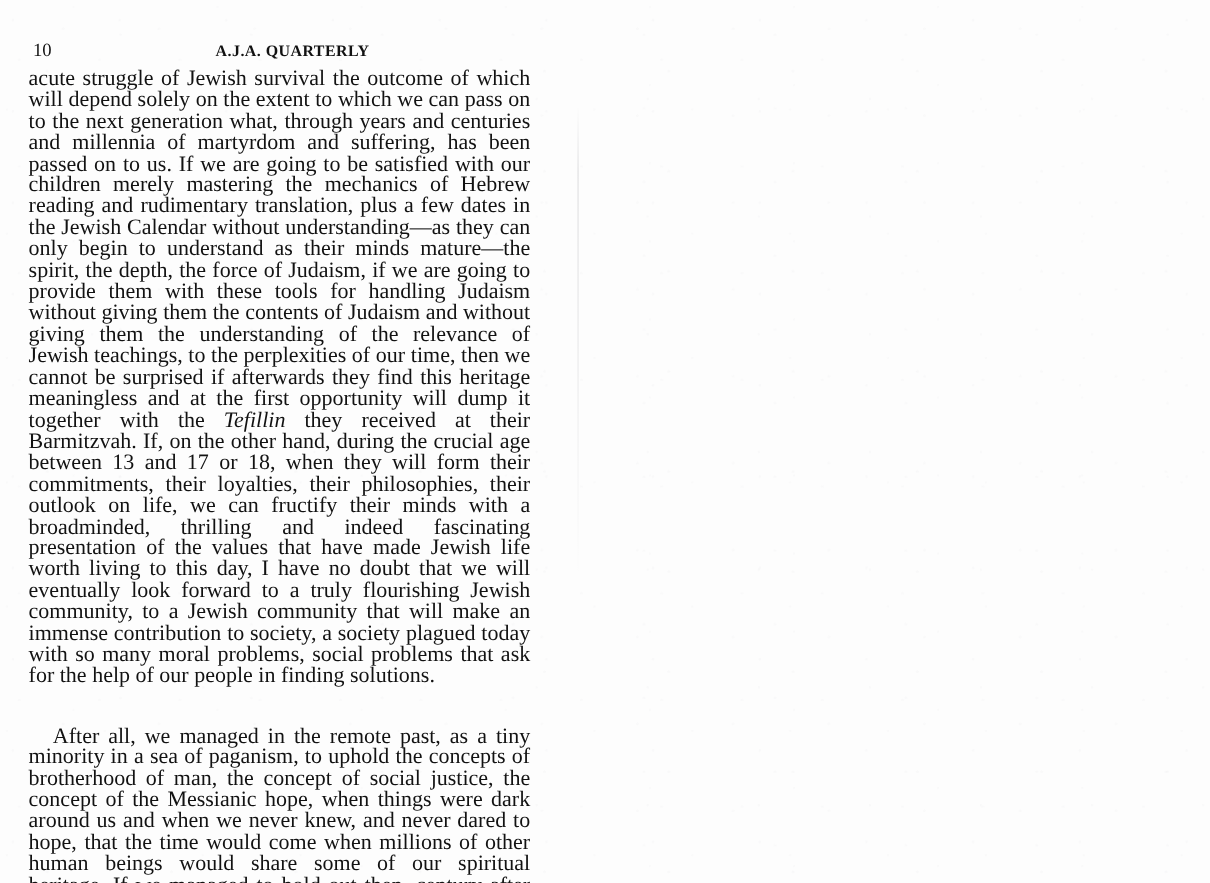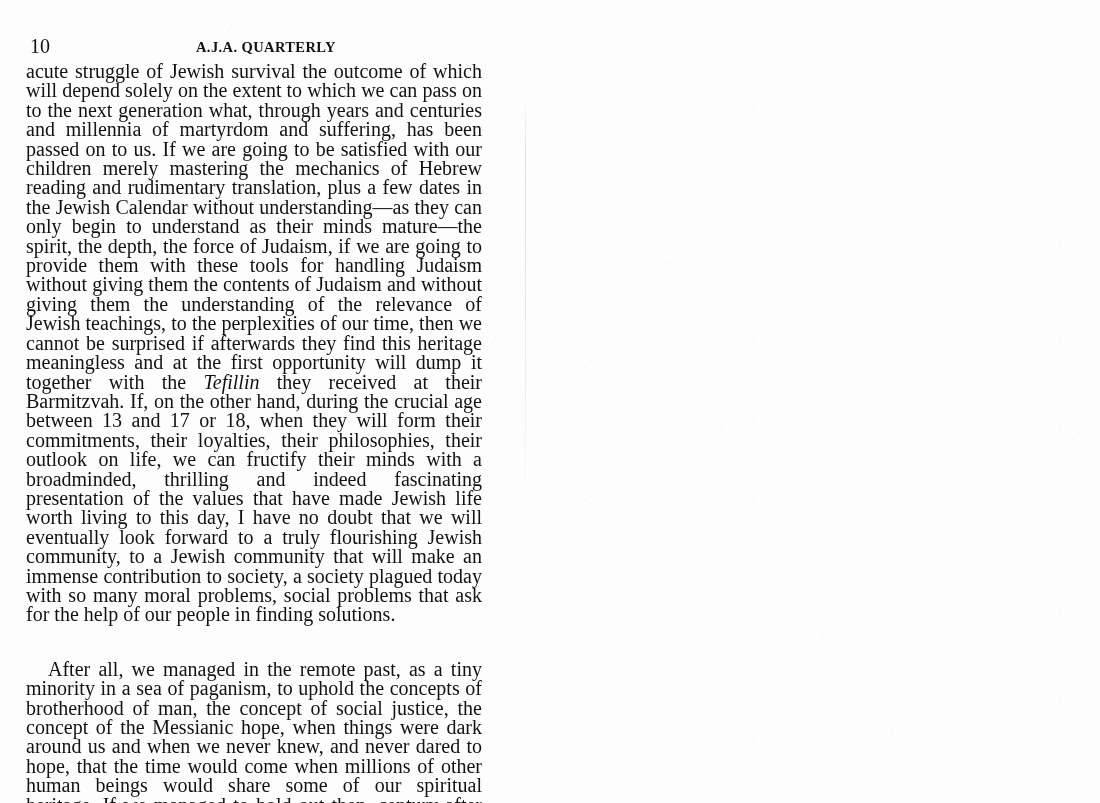--- a/index.html
+++ b/index.html
@@ -61,21 +61,21 @@
     line-height: 18px;
     font-size: 14.5px;
     font-weight: bold;
     letter-spacing: 0.4px;
     white-space: nowrap;
   }
   .folio {
     position: absolute;
     height: 20px;
     line-height: 20px;
-    font-size: 20px;
+    font-size: 17px;
     font-weight: normal;
   }
 
   
   .head-L-folio { left: 30px;  top: 36px; }
   .head-L-title { left: 196px; top: 38px; text-align: right; }
 
   .column {
     position: absolute;
     font-size: 20px;

